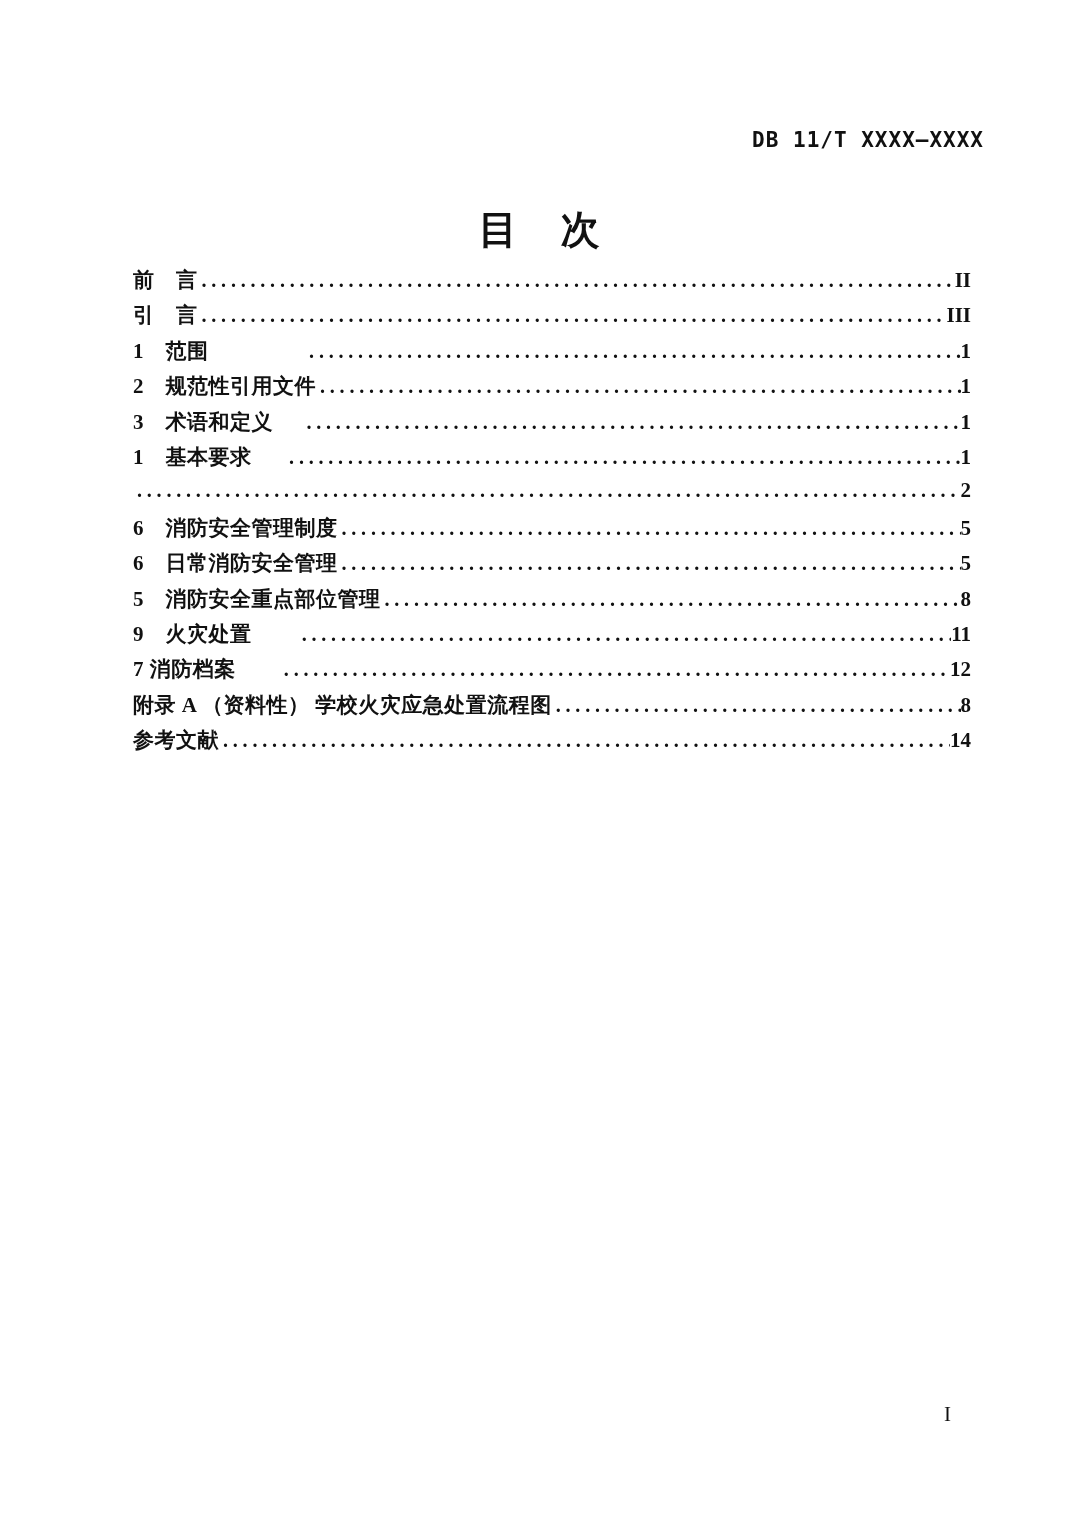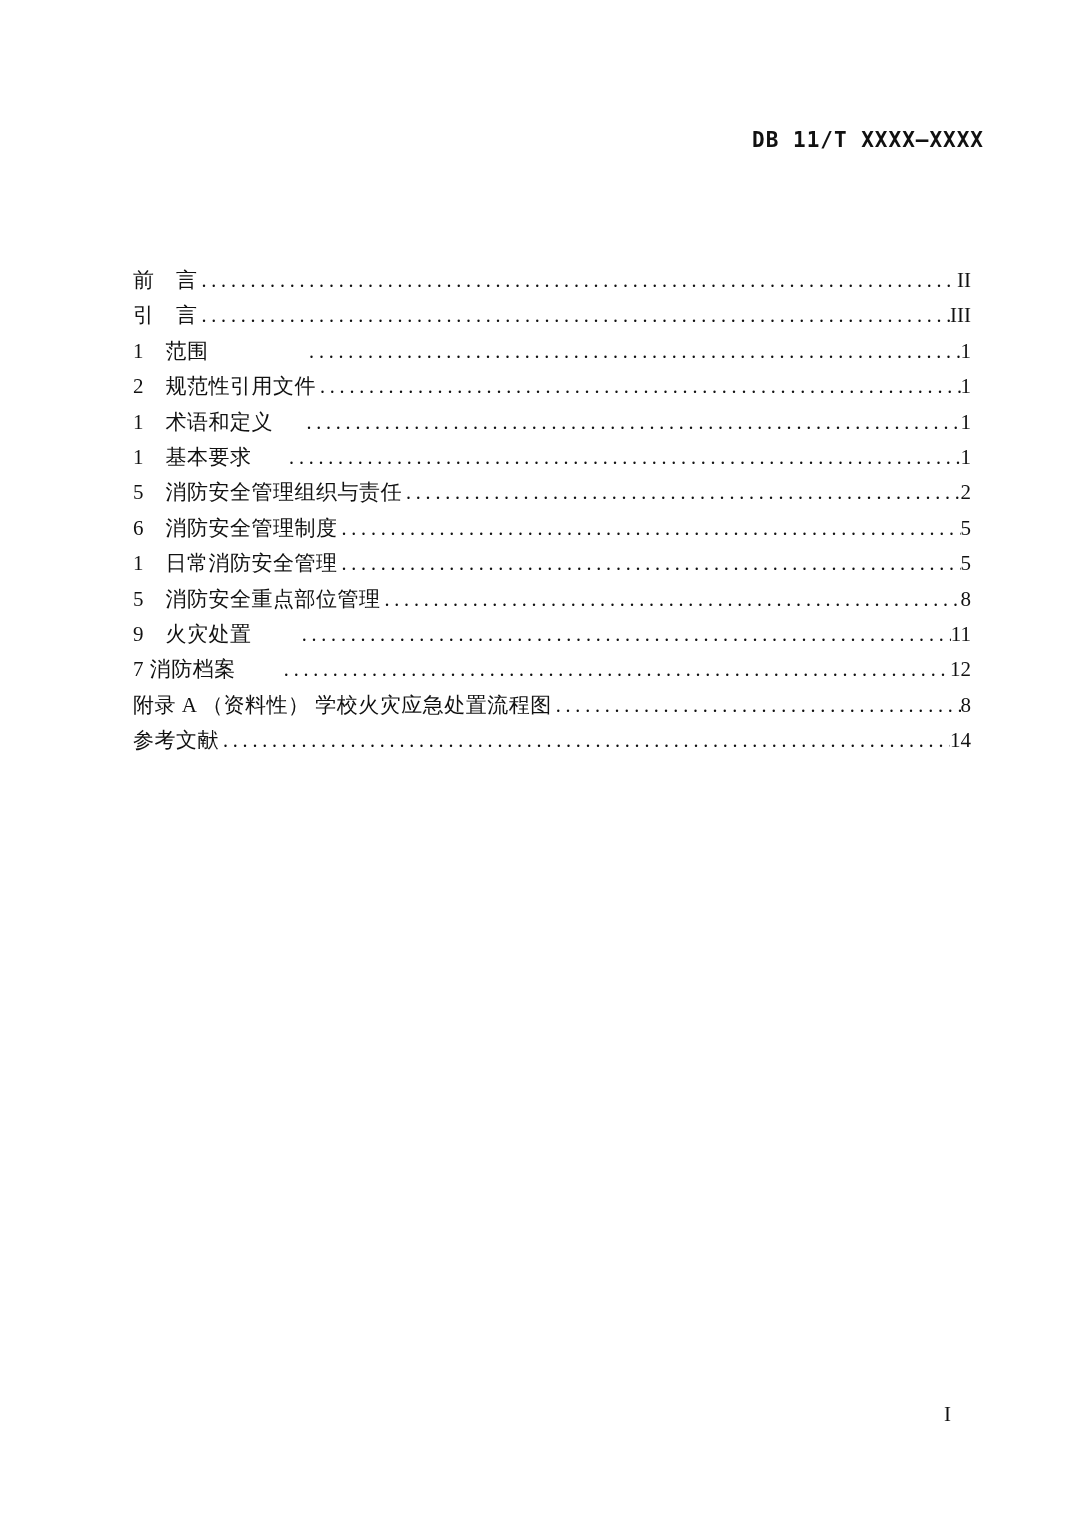--- a/index.html
+++ b/index.html
@@ -47,20 +47,21 @@
     left: 133px;
     width: 838px;
   }
   .toc-row {
     display: flex;
     align-items: baseline;
     height: 35.4px;
     font-size: 21px;
     color: #111111;
     cursor: pointer;
+    font-weight: bold;
   }
   .toc-label {
     flex: 0 0 auto;
     white-space: pre;
     letter-spacing: 0.5px;
   }
   .toc-gap {
     flex: 0 0 auto;
     display: inline-block;
     height: 1px;
@@ -89,20 +90,21 @@
     color: #111111;
   }
 </style>
 </head>
 <body>
 
 <div class="page">
 
   <div class="doc-header">DB 11/T XXXX—XXXX</div>
 
+  <div class="doc-title">目　次</div>
 
   <div class="toc-list">
       <div class="toc-row">
     <span class="toc-label">前　言</span>
     <span class="toc-gap" style="width: 0em;"></span>
     <span class="toc-dots">........................................................................................................................................................................................................</span>
     <span class="toc-page">II</span>
   </div>
       <div class="toc-row">
     <span class="toc-label">引　言</span>
@@ -116,45 +118,44 @@
     <span class="toc-dots">........................................................................................................................................................................................................</span>
     <span class="toc-page">1</span>
   </div>
       <div class="toc-row">
     <span class="toc-label">2　规范性引用文件</span>
     <span class="toc-gap" style="width: 0em;"></span>
     <span class="toc-dots">........................................................................................................................................................................................................</span>
     <span class="toc-page">1</span>
   </div>
       <div class="toc-row">
-    <span class="toc-label">1　术语和定义</span>
+    <span class="toc-label">3　术语和定义</span>
     <span class="toc-gap" style="width: 1.4em;"></span>
     <span class="toc-dots">........................................................................................................................................................................................................</span>
     <span class="toc-page">1</span>
   </div>
       <div class="toc-row">
     <span class="toc-label">1　基本要求</span>
     <span class="toc-gap" style="width: 1.6em;"></span>
     <span class="toc-dots">........................................................................................................................................................................................................</span>
     <span class="toc-page">1</span>
   </div>
       <div class="toc-row">
-    <span class="toc-label">5　消防安全管理组织与责任</span>
     <span class="toc-gap" style="width: 0em;"></span>
     <span class="toc-dots">........................................................................................................................................................................................................</span>
     <span class="toc-page">2</span>
   </div>
       <div class="toc-row">
     <span class="toc-label">6　消防安全管理制度</span>
     <span class="toc-gap" style="width: 0em;"></span>
     <span class="toc-dots">........................................................................................................................................................................................................</span>
     <span class="toc-page">5</span>
   </div>
       <div class="toc-row">
-    <span class="toc-label">1　日常消防安全管理</span>
+    <span class="toc-label">6　日常消防安全管理</span>
     <span class="toc-gap" style="width: 0em;"></span>
     <span class="toc-dots">........................................................................................................................................................................................................</span>
     <span class="toc-page">5</span>
   </div>
       <div class="toc-row">
     <span class="toc-label">5　消防安全重点部位管理</span>
     <span class="toc-gap" style="width: 0em;"></span>
     <span class="toc-dots">........................................................................................................................................................................................................</span>
     <span class="toc-page">8</span>
   </div>

